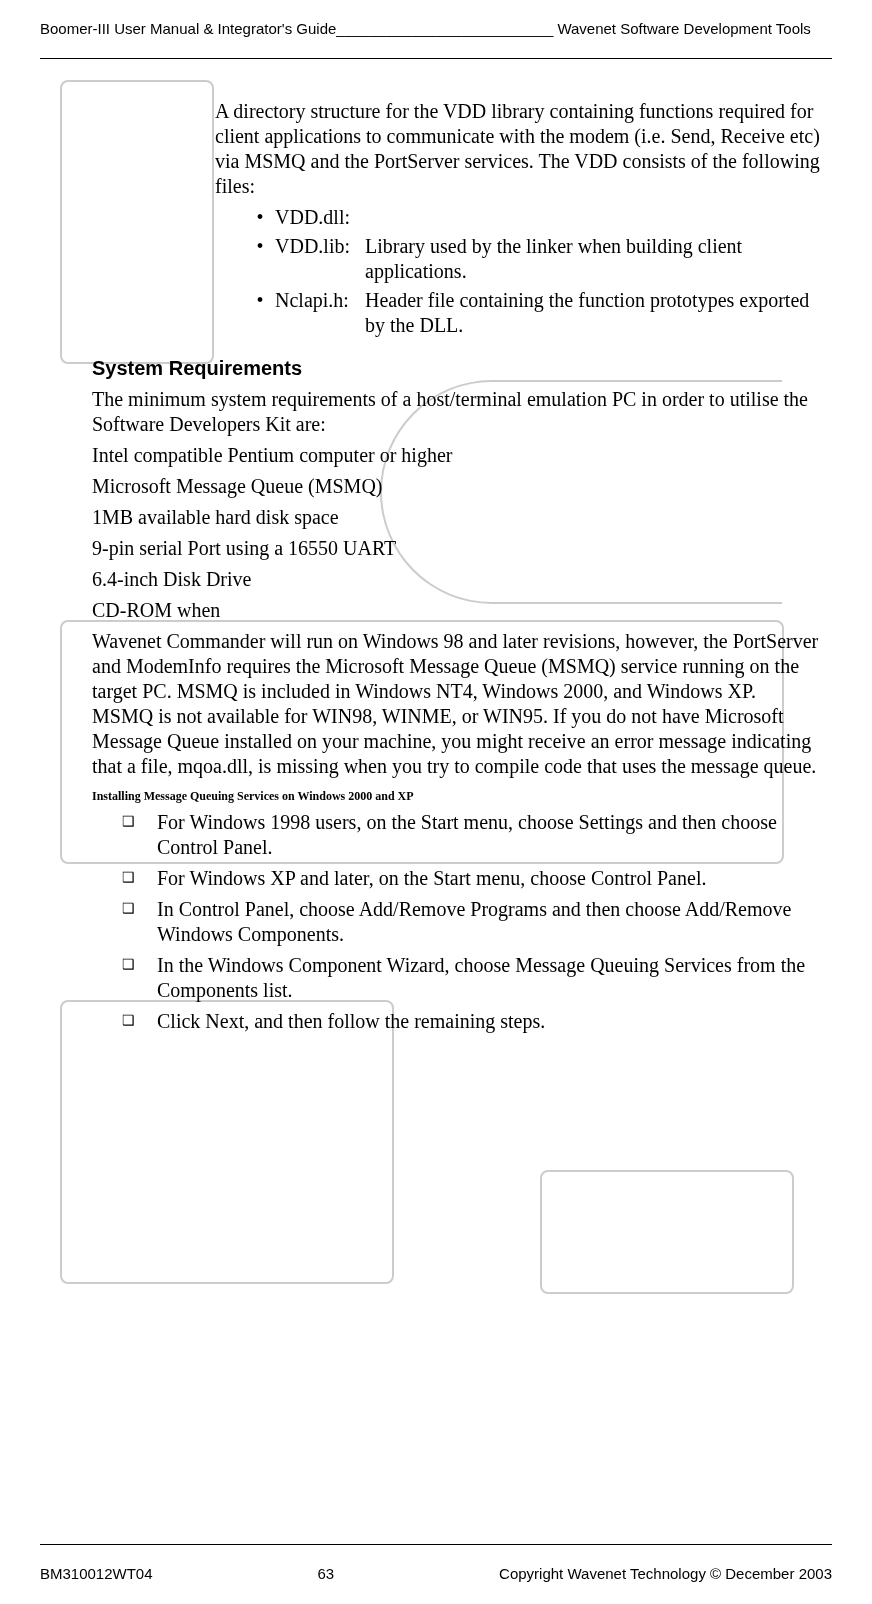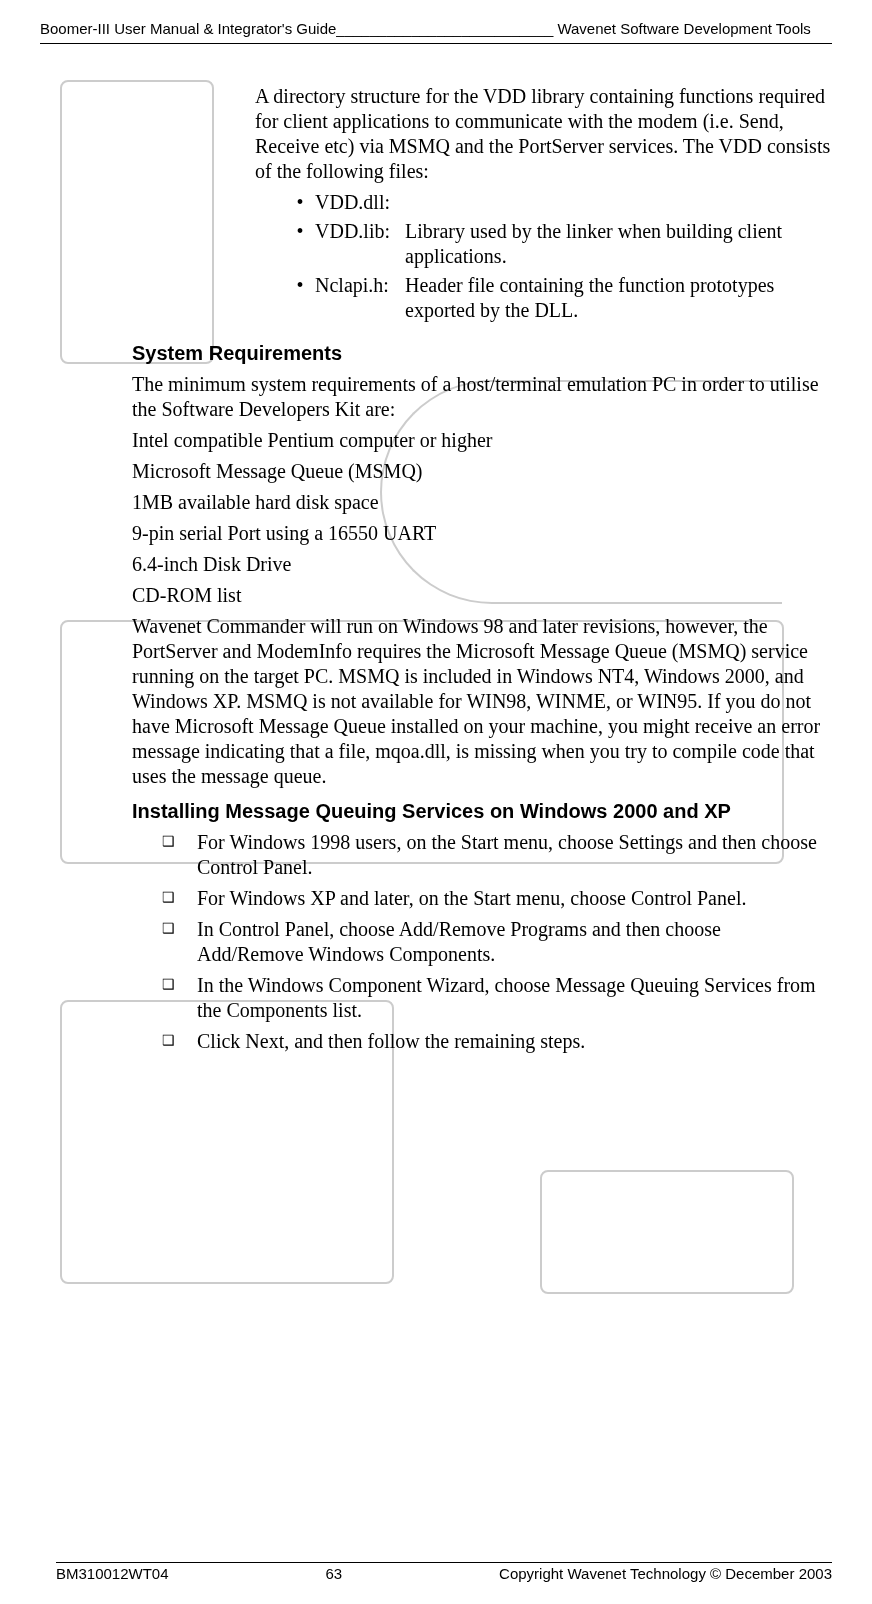--- a/index.html
+++ b/index.html
@@ -15,56 +15,55 @@
   .page {
     position: relative;
     padding: 20px 40px 20px 40px;
     box-sizing: border-box;
     min-height: 1604px;
   }
   .header {
     font-family: Arial, sans-serif;
     font-size: 15px;
     border-bottom: 1px solid #000;
-    padding-bottom: 4px;
+    padding-bottom: 19px;
     margin-bottom: 40px;
     white-space: nowrap;
     overflow: hidden;
   }
   .footer {
     position: absolute;
     bottom: 20px;
-    left: 56px;
+    left: 40px;
     right: 40px;
     font-family: Arial, sans-serif;
     font-size: 15px;
     border-top: 1px solid #000;
-    padding-top: 2px;
+    padding-top: 20px;
     display: flex;
     justify-content: space-between;
   }
   .body {
-    margin-left: 92px;
+    margin-left: 52px;
     margin-right: 10px;
   }
   .body-wide {
     margin-left: 175px;
-    padding-left: 40px;
   }
   .section-title {
     font-family: Arial, sans-serif;
     font-weight: bold;
     font-size: 20px;
     margin-top: 18px;
     margin-bottom: 6px;
   }
   .sub-title {
-    font-family: Liberation Sans, sans-serif;
+    font-family: Liberation Serif, serif;
     font-weight: bold;
-    font-size: 20px;
+    font-size: 12px;
     margin-top: 10px;
     margin-bottom: 6px;
   }
   p { margin: 6px 0; }
   .bul {
     display: flex;
     margin: 4px 0;
   }
   .bul .dot {
     width: 30px;
@@ -143,21 +142,21 @@
   </div>
 
   <div class="body">
     <div class="section-title">System Requirements</div>
     <p>The minimum system requirements of a host/terminal emulation PC in order to utilise the Software Developers Kit are:</p>
     <p>Intel compatible Pentium computer or higher</p>
     <p>Microsoft Message Queue (MSMQ)</p>
     <p>1MB available hard disk space</p>
     <p>9-pin serial Port using a 16550 UART</p>
     <p>6.4-inch Disk Drive</p>
-    <p>CD-ROM list</p>
+    <p>CD-ROM when</p>
 
     <p>Wavenet Commander will run on Windows 98 and later revisions, however, the PortServer and ModemInfo requires the Microsoft Message Queue (MSMQ) service running on the target PC. MSMQ is included in Windows NT4, Windows 2000, and Windows XP. MSMQ is not available for WIN98, WINME, or WIN95. If you do not have Microsoft Message Queue installed on your machine, you might receive an error message indicating that a file, mqoa.dll, is missing when you try to compile code that uses the message queue.</p>
 
     <div class="sub-title">Installing Message Queuing Services on Windows 2000 and XP</div>
 
     <div class="chk">
       <span class="box">❑</span>
       <span class="txt">For Windows 1998 users, on the Start menu, choose Settings and then choose Control Panel.</span>
     </div>
     <div class="chk">

